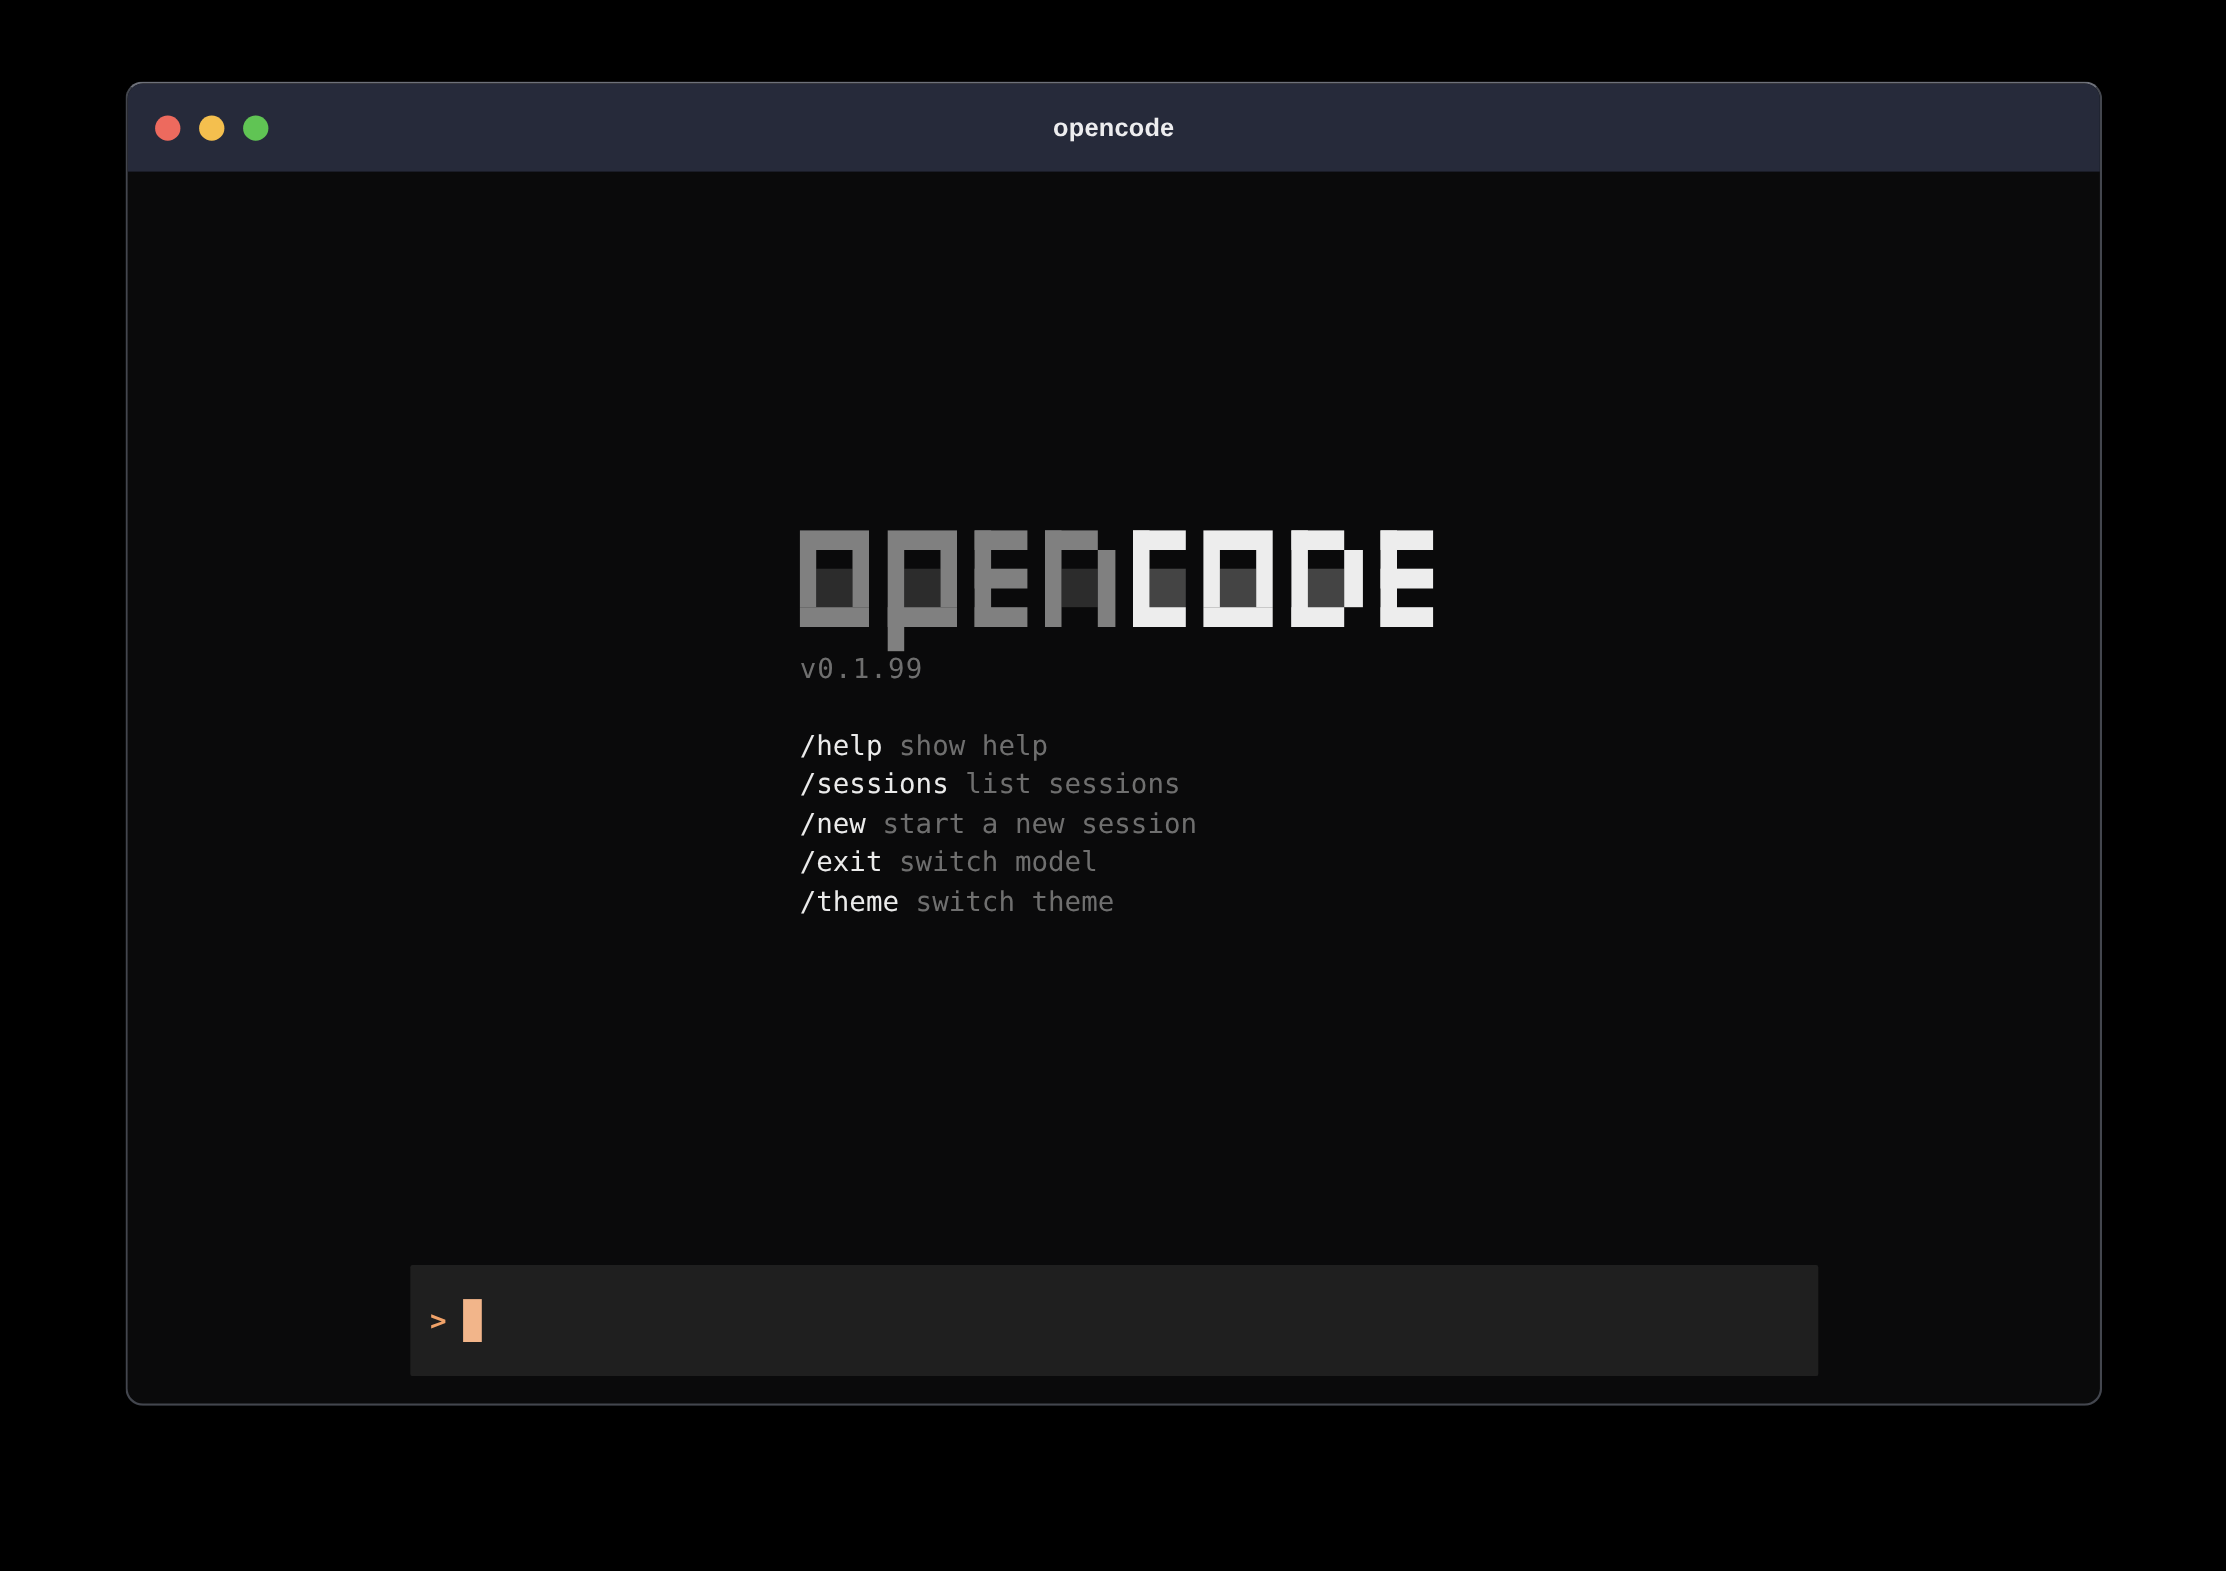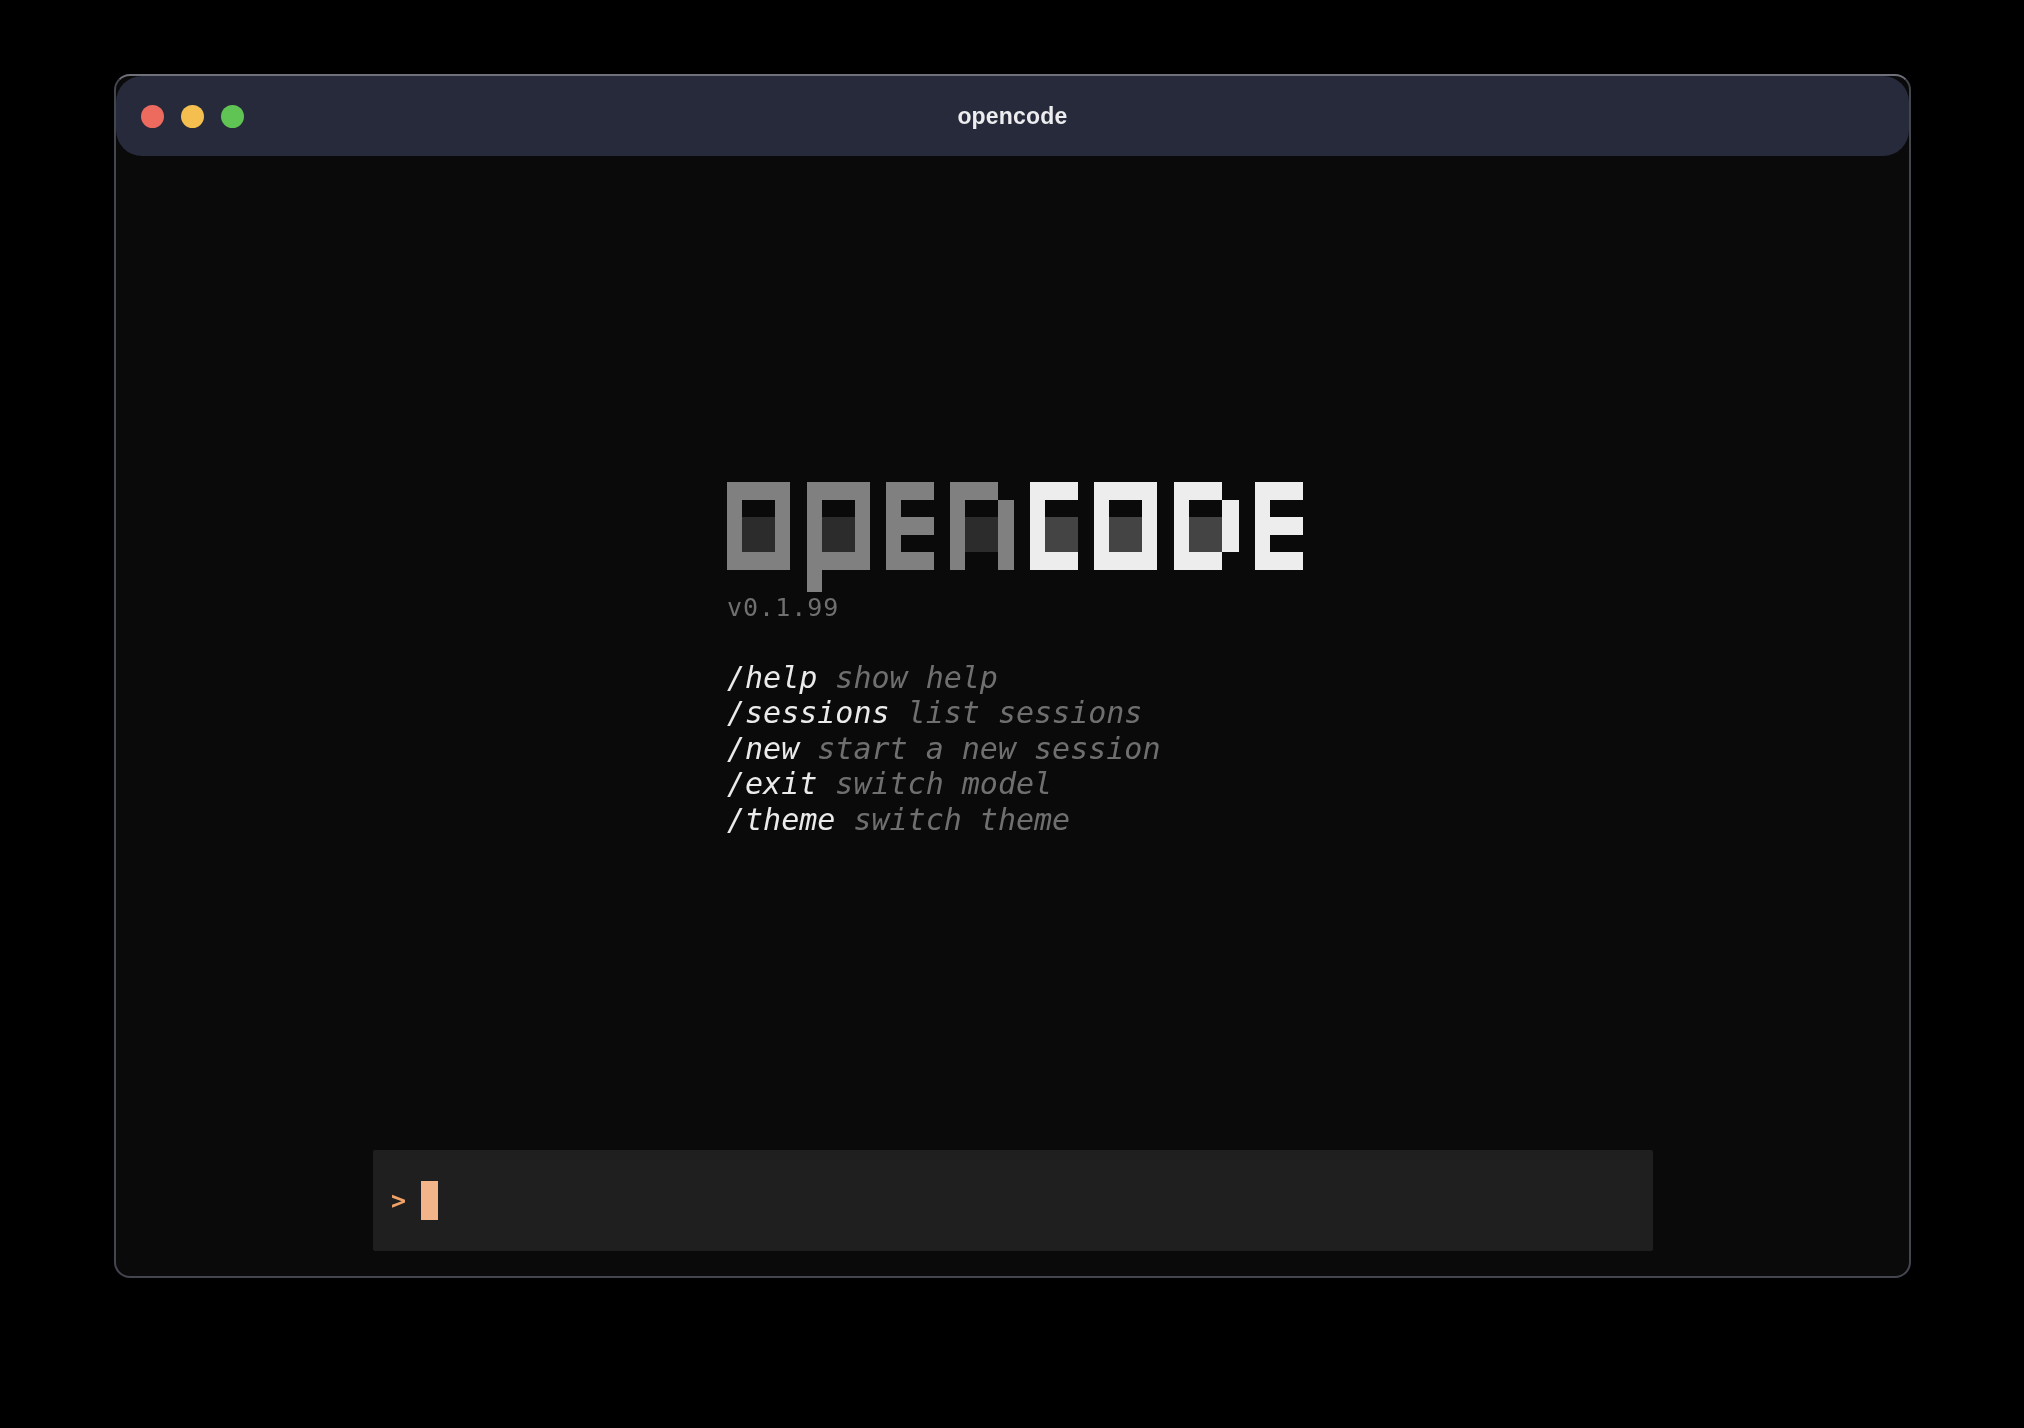--- a/index.html
+++ b/index.html
@@ -7,39 +7,39 @@
   body { font-family:"DejaVu Sans Mono","Liberation Mono",monospace; }
 
   .window {
     position:absolute; left:114px; top:74px; width:1797px; height:1204px;
     background:#0a0a0b; border:2px solid #43464e; border-top-color:#6e717a;
     border-radius:16px; overflow:hidden;
   }
 
   .titlebar {
     position:relative; height:80px; background:#262a3a;
-    display:flex; align-items:center; justify-content:center;border-radius:26px;
+    display:flex; align-items:center; justify-content:center;
   }
   .traffic { position:absolute; left:25px; top:0; height:100%; display:flex; align-items:center; gap:17px; }
   .light { width:23px; height:23px; border-radius:50%; }
   .titlebar .title {
     color:#ededef; font:bold 23px "Liberation Sans",sans-serif; letter-spacing:0.2px;
   }
 
   .content { position:relative; width:100%; height:1124px; }
 
   .logo-svg { position:absolute; left:611px; top:326px; }
 
   .version {
     position:absolute; left:611px; top:437px; width:576px;
     text-align:left; font-size:25px; color:#6f6f6f; letter-spacing:1px;
   }
 
   .commands { position:absolute; left:611px; top:504px; }
-  .cmd-row { font-size:30px; line-height:35.4px; white-space:pre;font-style:italic; }
+  .cmd-row { font-size:25px; line-height:35.4px; white-space:pre; }
   .cmd-name { color:#ebebeb; }
   .cmd-desc { color:#6f6f6f; }
 
   .input-box {
     position:absolute; left:257px; top:994px; width:1280px; height:101px;
     background:#1f1f1f; border-radius:2px;
     display:flex; align-items:center; padding:0 18px;
   }
   .prompt { color:#f0a269; font-size:25px; font-weight:bold; }
   .cursor { width:17px; height:39px; background:#f2b58a; margin-left:15px; }

